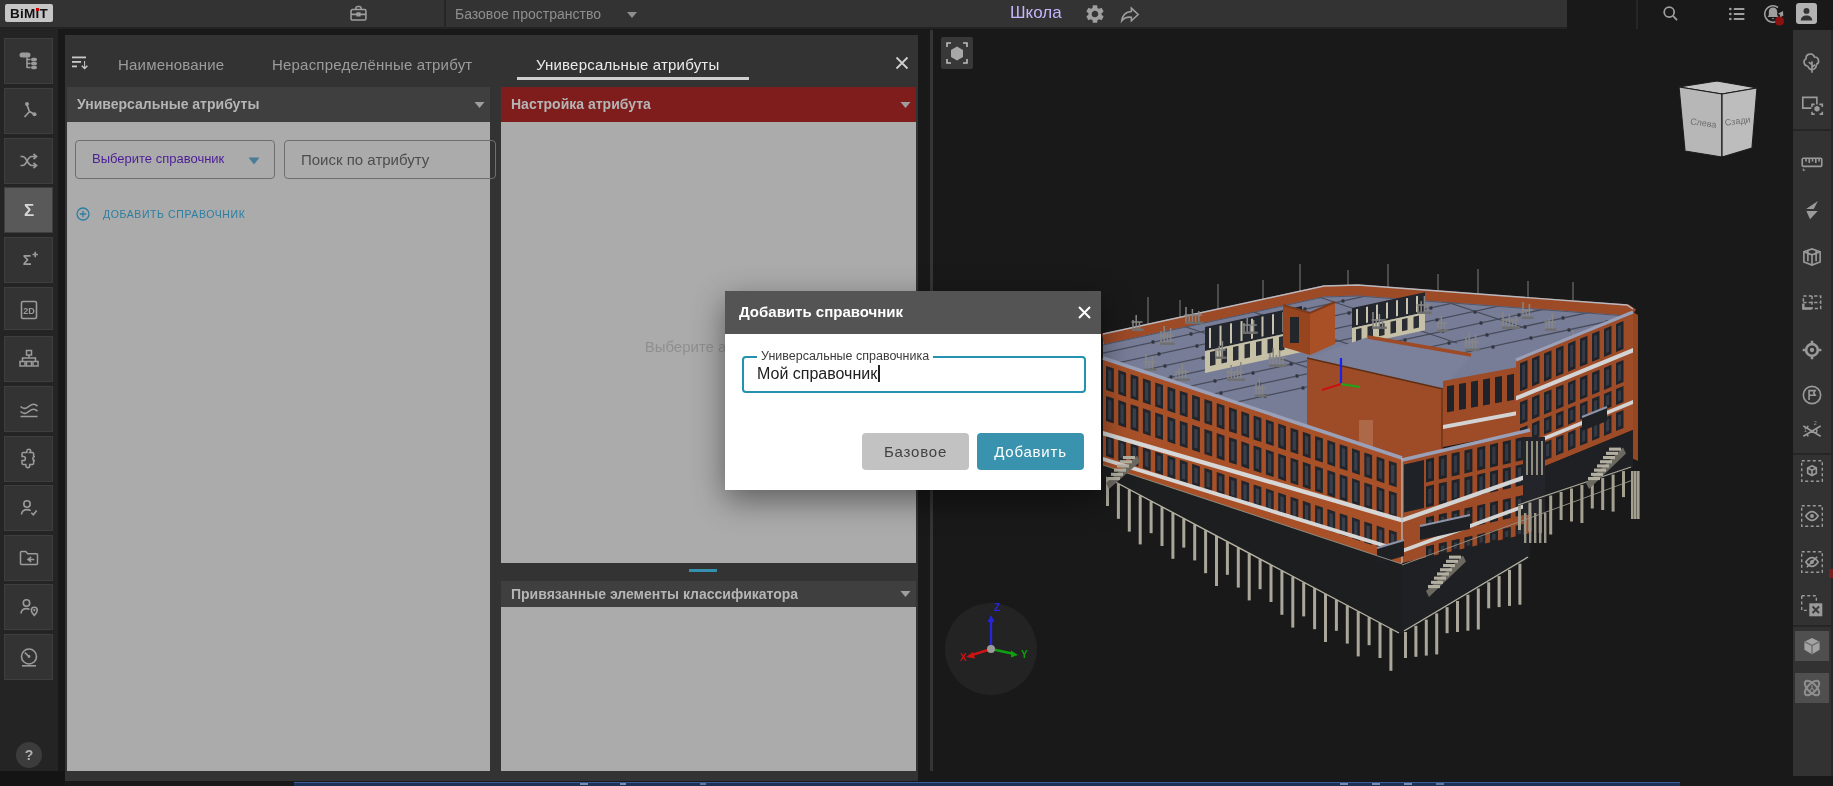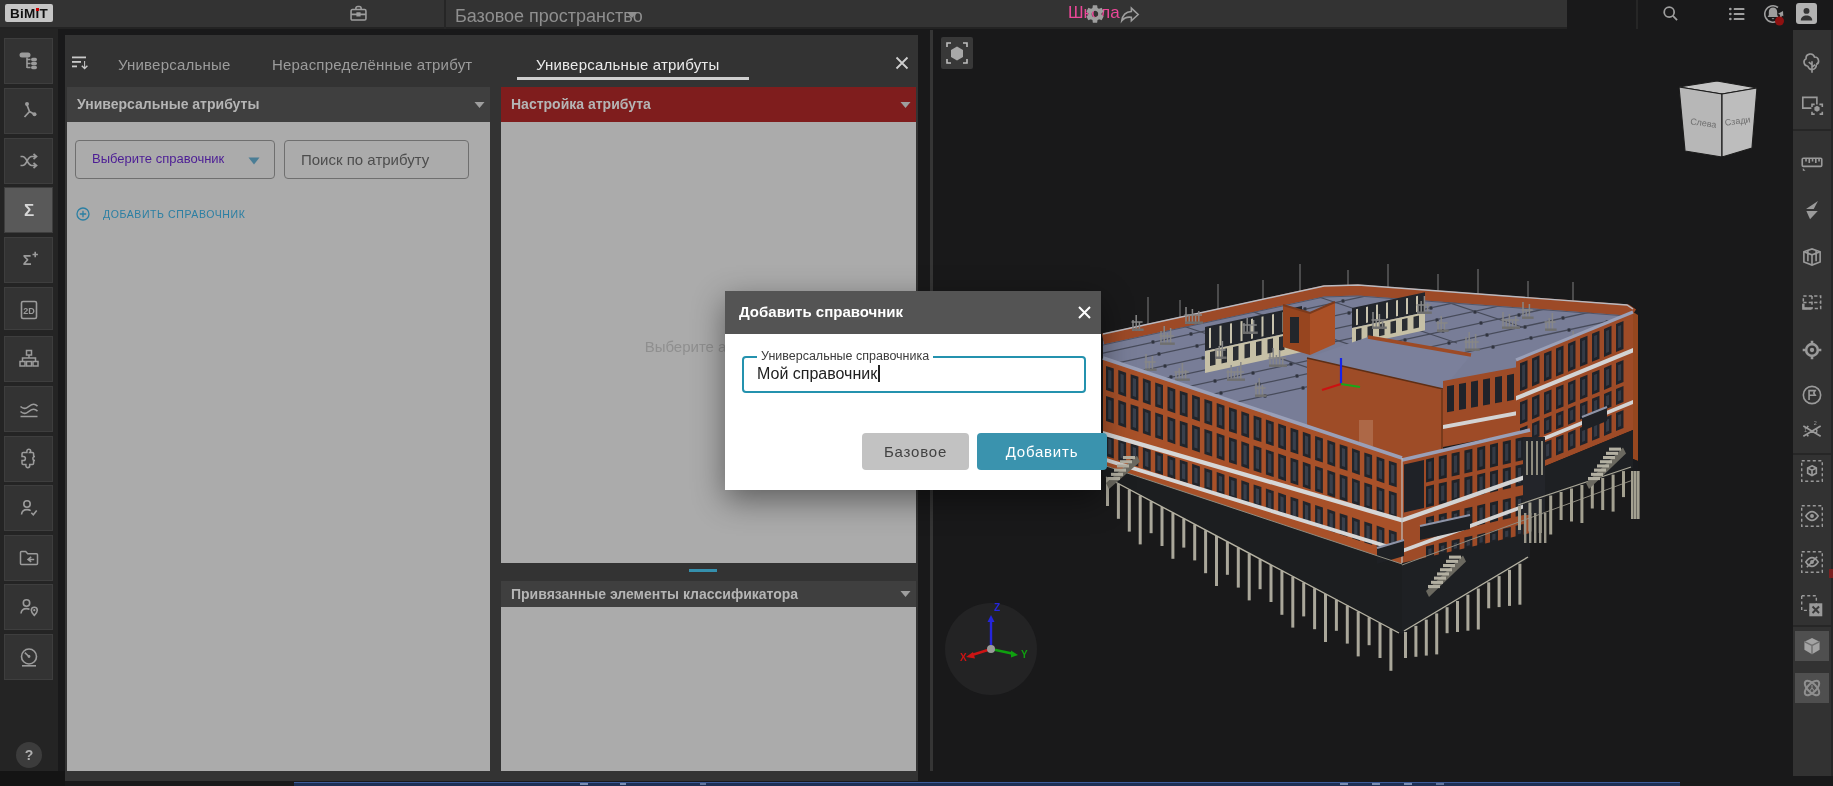--- a/index.html
+++ b/index.html
@@ -806,25 +806,25 @@
 <div class="abs" style="left:930px;top:30px;width:3px;height:741px;background:#353535"></div>
 <div class="abs" style="left:0;top:0;width:1567px;height:29px;background:#333333;border-bottom:2px solid #232323">
 <div class="abs" style="left:5px;top:4px;width:48px;height:18px;background:#c6c6c6;border-radius:2px;text-align:center">
  <span style="font-size:13.5px;font-weight:bold;color:#111;letter-spacing:0.2px;line-height:18px">BiM<span style="position:relative">i<span class="abs" style="left:0.5px;top:1.5px;width:3px;height:3px;background:#cc0000"></span></span>T</span>
 </div>
 <svg class="abs" style="left:348px;top:3px" width="21" height="21" viewBox="0 0 24 24" fill="none" stroke="#9e9e9e" stroke-width="1.8">
  <rect x="3.5" y="7.5" width="17" height="12" rx="1.5"></rect>
       <path d="M9 7.5V6a2 2 0 0 1 2-2h2a2 2 0 0 1 2 2v1.5M3.5 13h17M10.5 11.5h3v3h-3z"></path>
 </svg>
 <div class="abs" style="left:444px;top:0;width:2px;height:29px;background:#262626"></div>
-<div class="abs" style="left:455px;top:6px;font-size:18px;color:#8f8f8f">Базовое пространство</div>
+<div class="abs" style="left:455px;top:6px;font-size:14px;color:#8f8f8f">Базовое пространство</div>
 <svg class="abs" style="left:626px;top:11px" width="12" height="8">
       <polygon points="1,1 11,1 6,7" fill="#8f8f8f"></polygon>
     </svg>
-<div class="abs" style="left:1068px;top:3px;font-size:17px;color:#ec4899">Школа</div>
+<div class="abs" style="left:1010px;top:3px;font-size:17px;color:#c4b5fd">Школа</div>
 <svg class="abs" style="left:1084px;top:3px" width="22" height="22" viewBox="0 0 24 24" fill="#9e9e9e">
 <path d="M19.14 12.94c.04-.3.06-.61.06-.94 0-.32-.02-.64-.07-.94l2.03-1.58a.49.49 0 0 0 .12-.61l-1.92-3.32a.488.488 0 0 0-.59-.22l-2.39.96c-.5-.38-1.03-.7-1.62-.94l-.36-2.54a.484.484 0 0 0-.48-.41h-3.84c-.24 0-.43.17-.47.41l-.36 2.54c-.59.24-1.13.57-1.62.94l-2.39-.96c-.22-.08-.47 0-.59.22L2.74 8.87c-.12.21-.08.47.12.61l2.03 1.58c-.05.3-.09.63-.09.94s.02.64.07.94l-2.03 1.58a.49.49 0 0 0-.12.61l1.92 3.32c.12.22.37.29.59.22l2.39-.96c.5.38 1.03.7 1.62.94l.36 2.54c.05.24.24.41.48.41h3.84c.24 0 .44-.17.47-.41l.36-2.54c.59-.24 1.13-.56 1.62-.94l2.39.96c.22.08.47 0 .59-.22l1.92-3.32a.49.49 0 0 0-.12-.61l-2.01-1.58zM12 15.6A3.6 3.6 0 0 1 8.4 12c0-1.98 1.62-3.6 3.6-3.6s3.6 1.62 3.6 3.6-1.62 3.6-3.6 3.6z"></path>
 </svg>
 <svg class="abs" style="left:1119px;top:4px" width="22" height="20" viewBox="0 0 24 22" fill="none" stroke="#9e9e9e" stroke-width="1.7">
 <path d="M13.5 8.3V4.5L21 11.5l-7.5 7v-3.9c-5.4-.8-8.3 1-10.6 3.9.7-5.3 3.6-9.7 10.6-10.2z"></path>
 </svg>
 <div class="abs" style="left:1636px;top:0;width:2px;height:29px;background:#262626"></div>
 <svg class="abs" style="left:1660px;top:3px" width="21" height="21" viewBox="0 0 24 24" fill="none" stroke="#9e9e9e" stroke-width="2">
 <circle cx="10.5" cy="10.5" r="5.7"></circle>
       <path d="M14.8 14.8 19.5 19.5"></path>
@@ -958,42 +958,42 @@
     </svg>
   </div>
 <div class="abs" style="left:16px;top:742px;width:26px;height:26px;border-radius:50%;background:#3c3c3c;color:#b0b0b0;font-size:14px;font-weight:bold;text-align:center;line-height:26px">?</div>
 <div class="abs" style="left:65px;top:35px;width:853px;height:746px;background:#333333">
  <svg class="abs" style="left:7px;top:21px" width="18" height="16" viewBox="0 0 18 16" fill="#c9c9c9">
   <rect x="0" y="0.5" width="14" height="1.8"></rect>
       <rect x="0" y="5" width="9" height="1.8"></rect>
       <rect x="0" y="9.5" width="5" height="1.8"></rect>
   <path d="M12.1 5v6l-1.8-1.8-1 1 3.3 3.3 3.3-3.3-1-1-1.8 1.8V5z"></path>
  </svg>
- <div class="abs" style="left:53px;top:21px;font-size:15px;color:#9c9c9c;letter-spacing:.2px">Универсальные</div>
+ <div class="abs" style="left:53px;top:21px;font-size:15px;color:#9c9c9c;letter-spacing:.2px">Наименование</div>
  <div class="abs" style="left:207px;top:21px;font-size:15px;color:#9c9c9c;letter-spacing:.2px">Нераспределённые атрибут</div>
  <div class="abs" style="left:471px;top:21px;font-size:15px;color:#ebebeb;letter-spacing:.2px">Универсальные атрибуты</div>
  <div class="abs" style="left:452px;top:42px;width:232px;height:3px;background:#cfcfcf"></div>
  <svg class="abs" style="left:829px;top:20px" width="16" height="16" viewBox="0 0 16 16" stroke="#cfcfcf" stroke-width="1.8">
       <path d="M2.5 2.5 13.5 13.5M13.5 2.5 2.5 13.5"></path>
     </svg>
 
  <div class="abs" style="left:2px;top:52px;width:423px;height:35px;background:#3f3f3f">
    <div class="abs" style="left:10px;top:9px;font-size:14px;font-weight:bold;color:#b5b5b5">Универсальные атрибуты</div>
    <svg class="abs" style="left:407px;top:14px" width="11" height="8">
         <polygon points="0.5,1 10.5,1 5.5,7" fill="#9e9e9e"></polygon>
       </svg>
  </div>
  <div class="abs" style="left:2px;top:87px;width:423px;height:649px;background:#ababab">
    <div class="abs" style="left:8px;top:18px;width:200px;height:39px;border:1px solid #6f6f6f;border-radius:4px">
      <div class="abs" style="left:16px;top:10px;font-size:13px;color:#4c1d95">Выберите справочник</div>
      <svg class="abs" style="left:172px;top:16px" width="12" height="8">
           <polygon points="0.5,0.5 11.5,0.5 6,7.5" fill="#4a7d95"></polygon>
         </svg>
    </div>
-   <div class="abs" style="left:217px;top:18px;width:185px;height:39px;border:1px solid #6f6f6f;border-radius:4px">
+   <div class="abs" style="left:217px;top:18px;width:212px;height:39px;border:1px solid #6f6f6f;border-radius:4px">
      <div class="abs" style="left:16px;top:10px;font-size:15px;color:#4d4d4d">Поиск по атрибуту</div>
    </div>
    <svg class="abs" style="left:9px;top:85px" width="14" height="14" viewBox="0 0 14 14" fill="none" stroke="#2b7fa3" stroke-width="1.3">
         <circle cx="7" cy="7" r="6"></circle>
         <path d="M7 3.8v6.4M3.8 7h6.4"></path>
       </svg>
    <div class="abs" style="left:36px;top:86px;font-size:10.5px;color:#2b7fa3;letter-spacing:0.6px">ДОБАВИТЬ СПРАВОЧНИК</div>
  </div>
 
  <div class="abs" style="left:436px;top:52px;width:415px;height:35px;background:#7f1d1d">
@@ -1151,21 +1151,21 @@
  <div class="abs" style="left:0;top:0;width:376px;height:43px;background:#545454">
   <div class="abs" style="left:14px;top:12px;font-size:15px;font-weight:bold;color:#ffffff">Добавить справочник</div>
   <svg class="abs" style="left:352px;top:14px" width="15" height="15" viewBox="0 0 15 15" stroke="#ffffff" stroke-width="2">
         <path d="M2 2l11 11M13 2 2 13"></path>
       </svg>
  </div>
  <div class="abs" style="left:17px;top:65px;width:344px;height:37px;border:2px solid #2492ae;border-radius:4px"></div>
  <div class="abs" style="left:32px;top:58px;font-size:12.5px;color:#3c3c3c;background:#fff;padding:0 4px">Универсальные справочника</div>
  <div class="abs" style="left:32px;top:74px;font-size:16px;color:#212121">Мой справочник<span style="display:inline-block;width:1.5px;height:17px;background:#222;vertical-align:-3px;margin-left:1px"></span></div>
  <div class="abs" style="left:137px;top:142px;width:107px;height:37px;background:#c2c2c2;border-radius:4px;text-align:center;font-size:15px;color:#424242;line-height:37px;letter-spacing:.8px">Базовое</div>
- <div class="abs" style="left:252px;top:142px;width:130px;height:37px;background:#3a93ae;border-radius:4px;text-align:center;font-size:15px;color:#ffffff;line-height:37px;letter-spacing:.8px">Добавить</div>
+ <div class="abs" style="left:252px;top:142px;width:107px;height:37px;background:#3a93ae;border-radius:4px;text-align:center;font-size:15px;color:#ffffff;line-height:37px;letter-spacing:.8px">Добавить</div>
 </div>
 <div class="abs" style="left:0;top:771px;width:65px;height:15px;background:#141414"></div>
 <div class="abs" style="left:294px;top:782px;width:1386px;height:4px;background:#1d3055;border-top:1px solid #3d5c9a"></div>
 <div class="abs" style="left:580px;top:783px;width:8px;height:2px;background:#7a8db0"></div>
 <div class="abs" style="left:620px;top:783px;width:6px;height:2px;background:#7a8db0"></div>
 <div class="abs" style="left:700px;top:783px;width:6px;height:2px;background:#62759a"></div>
 <div class="abs" style="left:1340px;top:783px;width:8px;height:2px;background:#7a8db0"></div>
 <div class="abs" style="left:1372px;top:783px;width:8px;height:2px;background:#7a8db0"></div>
 <div class="abs" style="left:1404px;top:783px;width:8px;height:2px;background:#7a8db0"></div>
 <div class="abs" style="left:1436px;top:783px;width:8px;height:2px;background:#62759a"></div>

